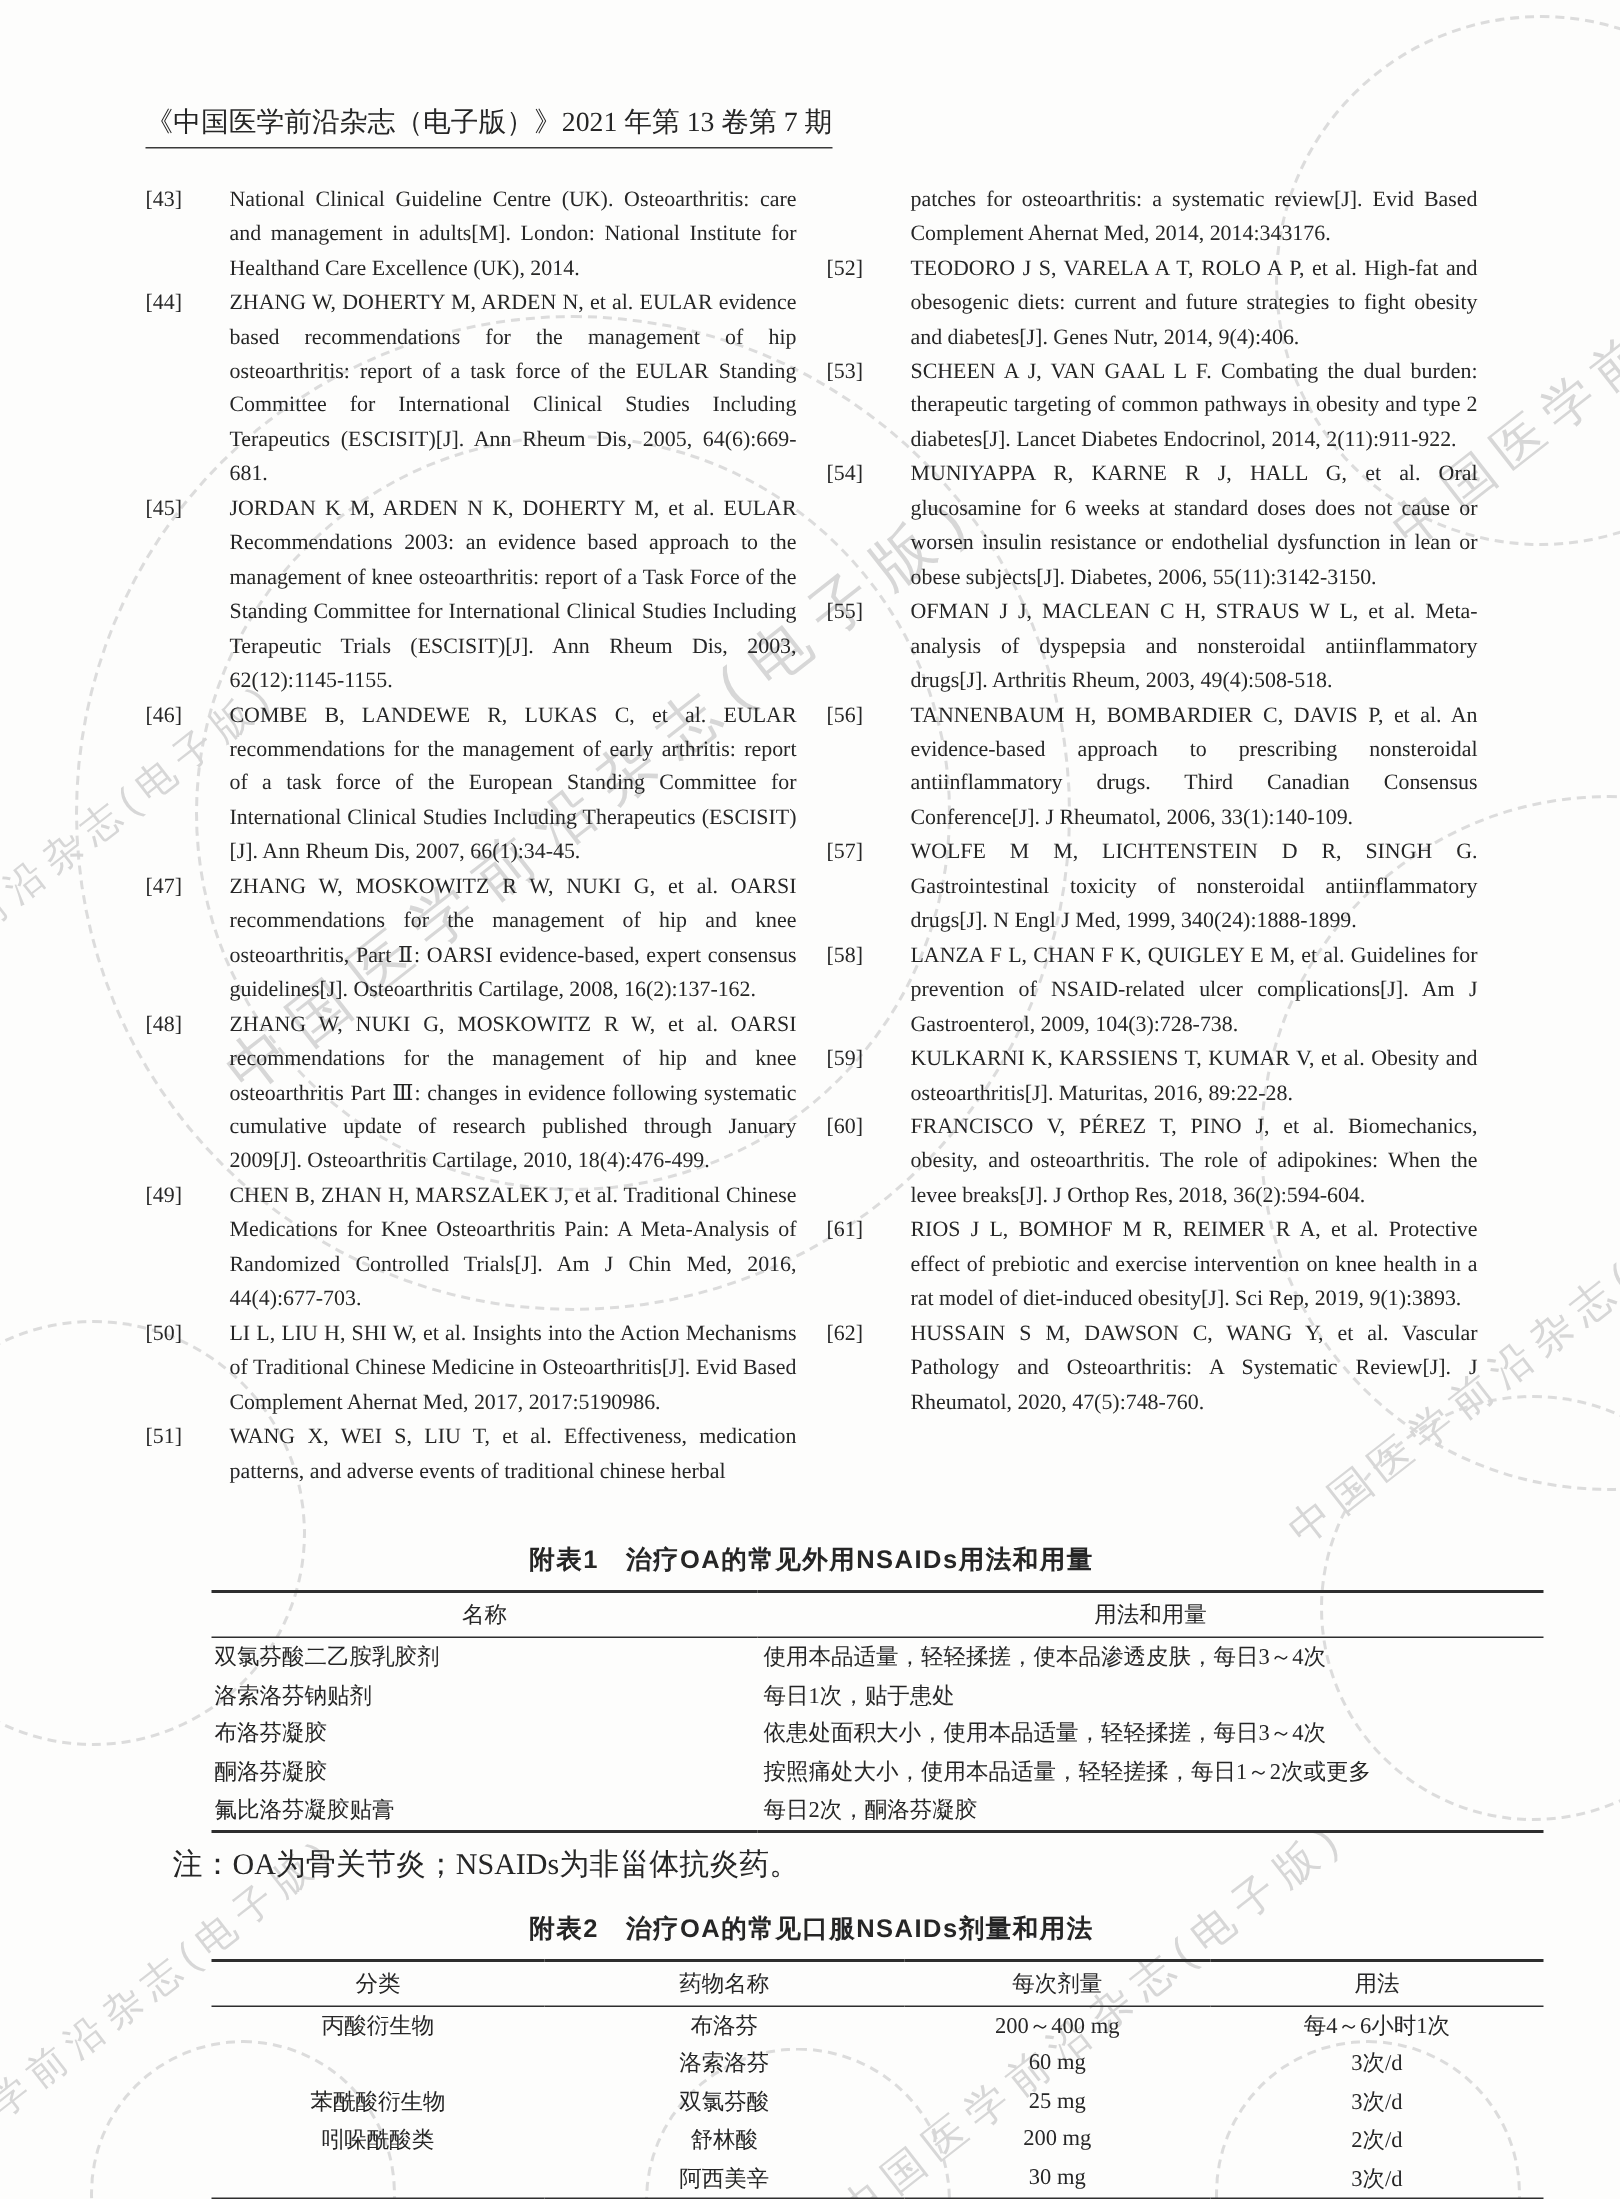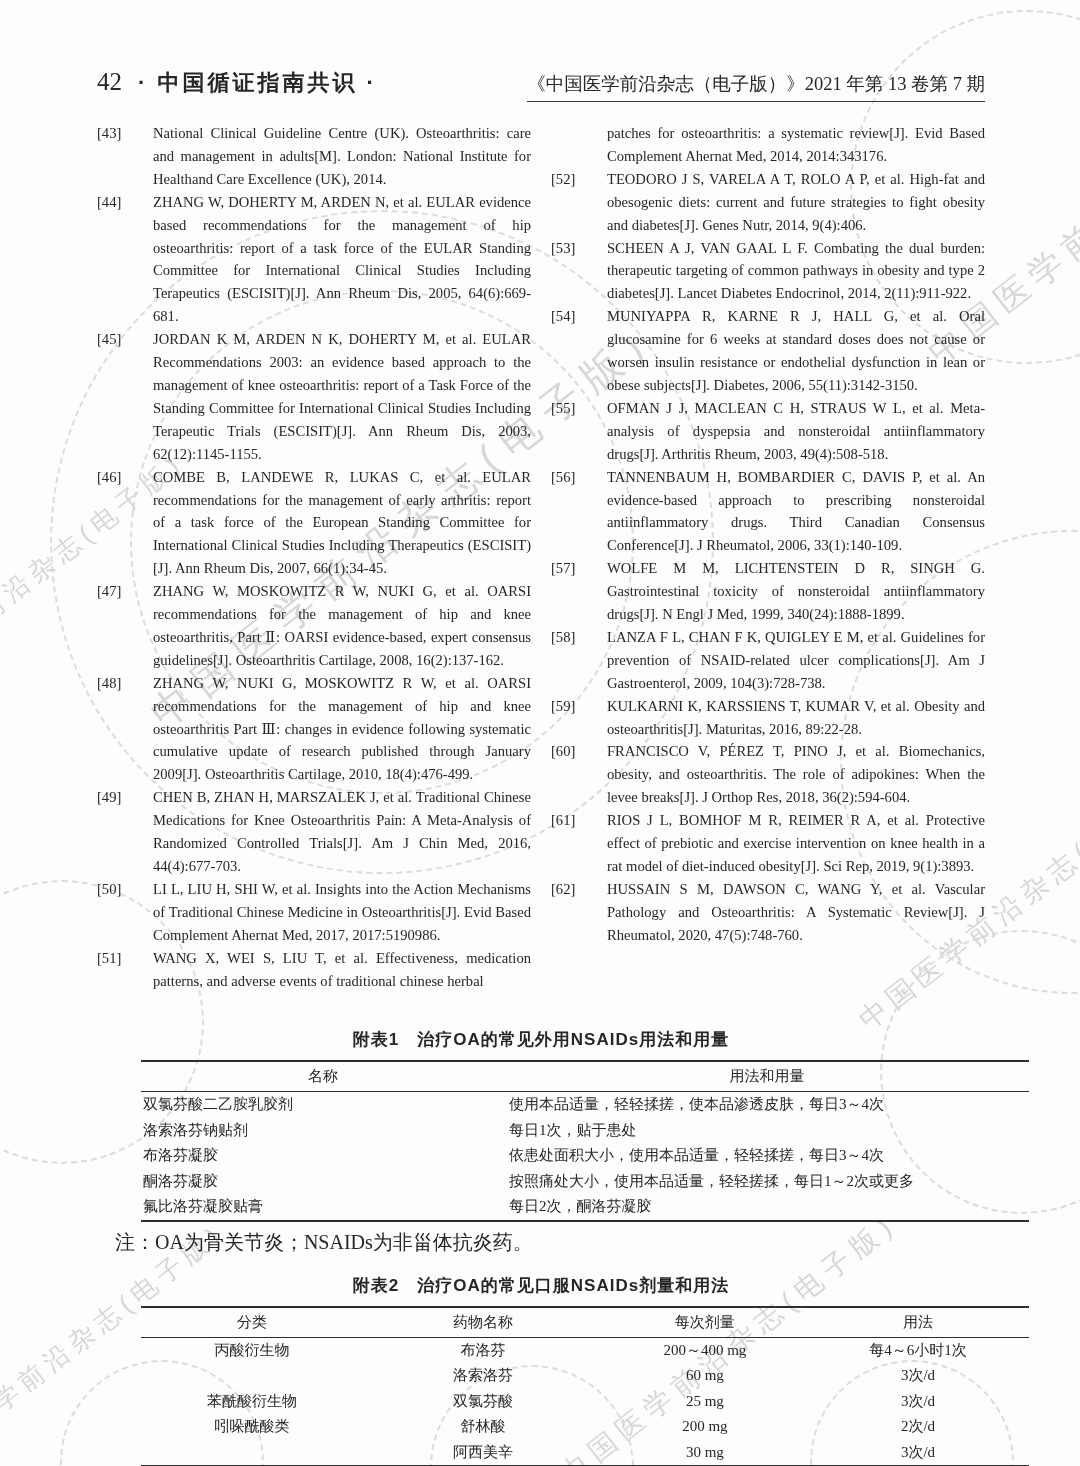--- a/index.html
+++ b/index.html
@@ -61,24 +61,20 @@
   <div class="wm-circle" style="left:810px; top:1360px; width:200px; height:200px;"></div>
 
   <div class="wm-text" style="left:90px;  top:500px;  font-size:40px;">中国医学前沿杂志(电子版)</div>
   <div class="wm-text" style="left:880px; top:180px;  font-size:34px; letter-spacing:8px;">中国医学前沿杂志(电子版)</div>
   <div class="wm-text" style="left:-160px; top:560px; font-size:26px; letter-spacing:6px;">中国医学前沿杂志(电子版)</div>
   <div class="wm-text" style="left:820px; top:880px;  font-size:28px; letter-spacing:6px;">中国医学前沿杂志(电子版)</div>
   <div class="wm-text" style="left:-120px; top:1330px; font-size:26px; letter-spacing:6px;">中国医学前沿杂志(电子版)</div>
   <div class="wm-text" style="left:520px; top:1330px;  font-size:28px; letter-spacing:7px;">中国医学前沿杂志(电子版)</div>
 
   <div class="hdr">
-    <div class="hdr-left">
-      <span class="page-num">42</span>
-      <span class="section-title">· 中国循证指南共识 ·</span>
-    </div>
     <span class="issue">《中国医学前沿杂志（电子版）》2021 年第 13 卷第 7 期</span>
   </div>
 
   <div class="refs">
     <div class="col">
 
         <div class="ref">
           <span class="ref-num">[43]</span><span class="ref-text">National Clinical Guideline Centre (UK). Osteoarthritis: care and management in adults[M]. London: National Institute for Healthand Care Excellence (UK), 2014.</span>
         </div>
 

